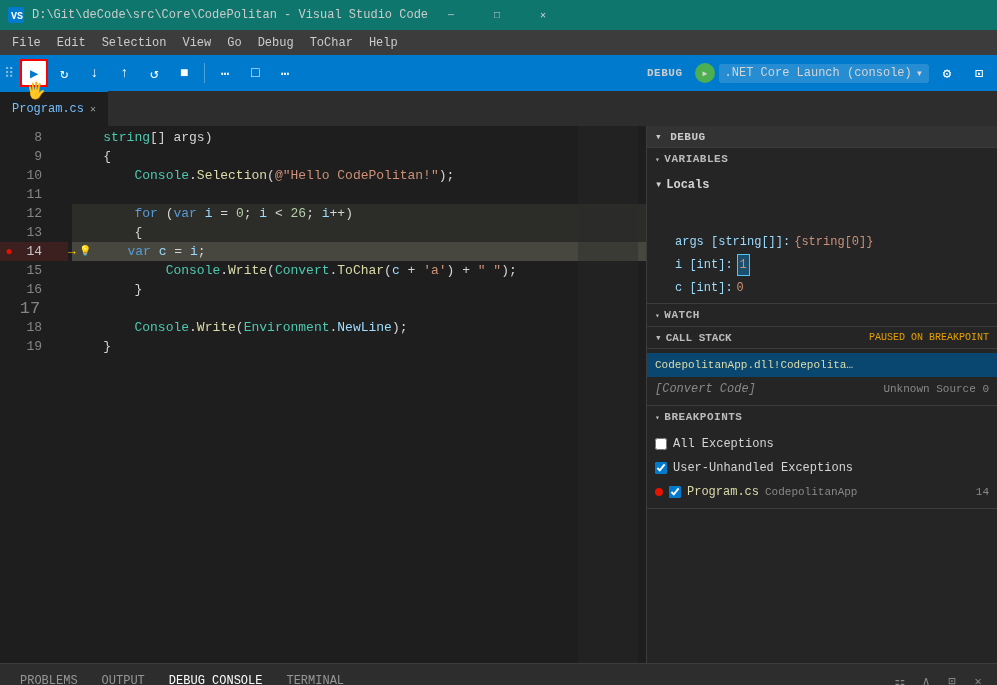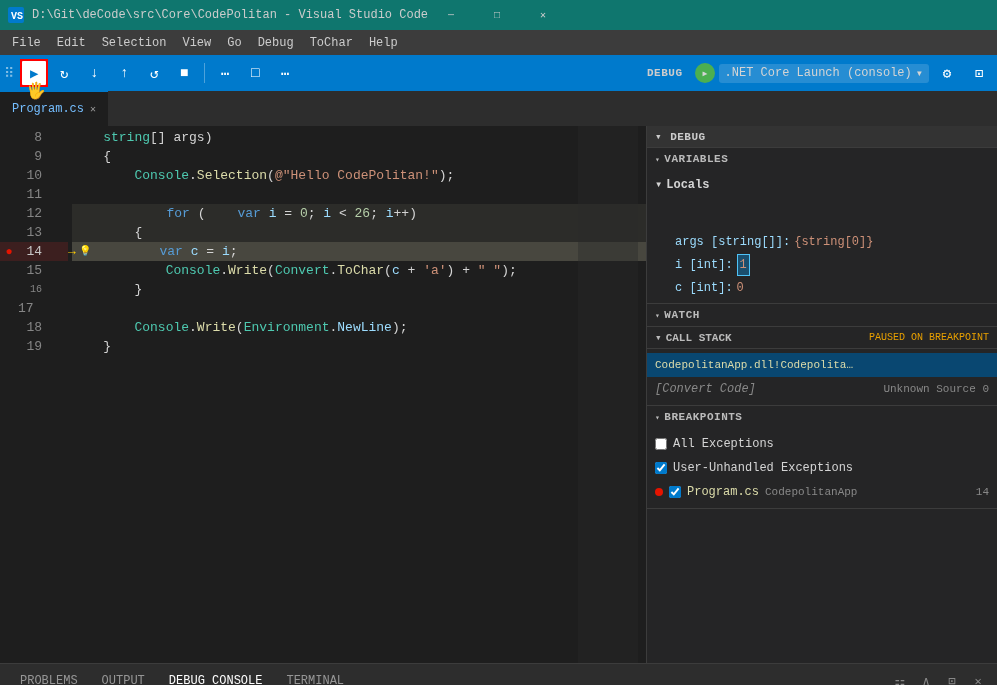--- a/index.html
+++ b/index.html
@@ -31,21 +31,21 @@
     .tab-close { font-size: 10px; color: #969696; }
 
     
     .main { display: flex; height: calc(685px - 30px - 25px - 36px - 35px - 22px); }
 
     
     .editor { flex: 1; background: #1e1e1e; overflow: hidden; display: flex; flex-direction: column; border-right: 1px solid #3c3c3c; }
     .editor-content { flex: 1; display: flex; overflow: hidden; position: relative; }
     .code-area { flex: 1; font-size: 13px; line-height: 19px; padding-top: 2px; padding-left: 4px; overflow: hidden; position: relative; }
     .code-line { height: 19px; white-space: pre; display: flex; align-items: center; position: relative; }
-    .keyword { color: #569cd6; margin-left: 32px; }
+    .keyword { color: #569cd6; }
     .variable { color: #9cdcfe; }
     .number-lit { color: #b5cea8; }
     .method { color: #dcdcaa; }
     .type { color: #4ec9b0; }
     .mini-map { position: absolute; right: 8px; top: 0; width: 60px; height: 100%; background: #252526; overflow: hidden; }
 
     
     .right-panel { width: 350px; background: #252526; display: flex; flex-direction: column; }
     .panel-section { border-bottom: 1px solid #3c3c3c; }
     .panel-header { height: 22px; display: flex; align-items: center; padding: 0 8px; font-size: 11px; font-weight: bold; color: #bbb; text-transform: uppercase; letter-spacing: 0.5px; background: #252526; cursor: pointer; gap: 4px; }
@@ -201,25 +201,25 @@
         <div style="display:flex;height:19px;align-items:center;background:#3c1f1f;">
           <div style="width:18px;text-align:center;color:#e51400;">●</div>
           <div style="min-width:32px;text-align:right;color:#c6c6c6;font-size:13px;padding-right:8px;">14</div>
         </div>
         <div style="display:flex;height:19px;align-items:center;">
           <div style="width:18px;text-align:center;"></div>
           <div style="min-width:32px;text-align:right;color:#858585;font-size:13px;padding-right:8px;">15</div>
         </div>
         <div style="display:flex;height:19px;align-items:center;">
           <div style="width:18px;text-align:center;"></div>
-          <div style="min-width:32px;text-align:right;color:#858585;font-size:10px;padding-right:8px;">16</div>
-        </div>
-        <div style="display:flex;height:19px;align-items:center;">
-          <div style="width:18px;text-align:center;"></div>
-          <div style="min-width:32px;text-align:left;color:#858585;font-size:13px;padding-right:8px;">17</div>
+          <div style="min-width:32px;text-align:right;color:#858585;font-size:13px;padding-right:8px;">16</div>
+        </div>
+        <div style="display:flex;height:19px;align-items:center;">
+          <div style="width:18px;text-align:center;"></div>
+          <div style="min-width:32px;text-align:center;color:#858585;font-size:17px;padding-right:8px;">17</div>
         </div>
         <div style="display:flex;height:19px;align-items:center;">
           <div style="width:18px;text-align:center;"></div>
           <div style="min-width:32px;text-align:right;color:#858585;font-size:13px;padding-right:8px;">18</div>
         </div>
         <div style="display:flex;height:19px;align-items:center;">
           <div style="width:18px;text-align:center;"></div>
           <div style="min-width:32px;text-align:right;color:#858585;font-size:13px;padding-right:8px;">19</div>
         </div>
       </div>

